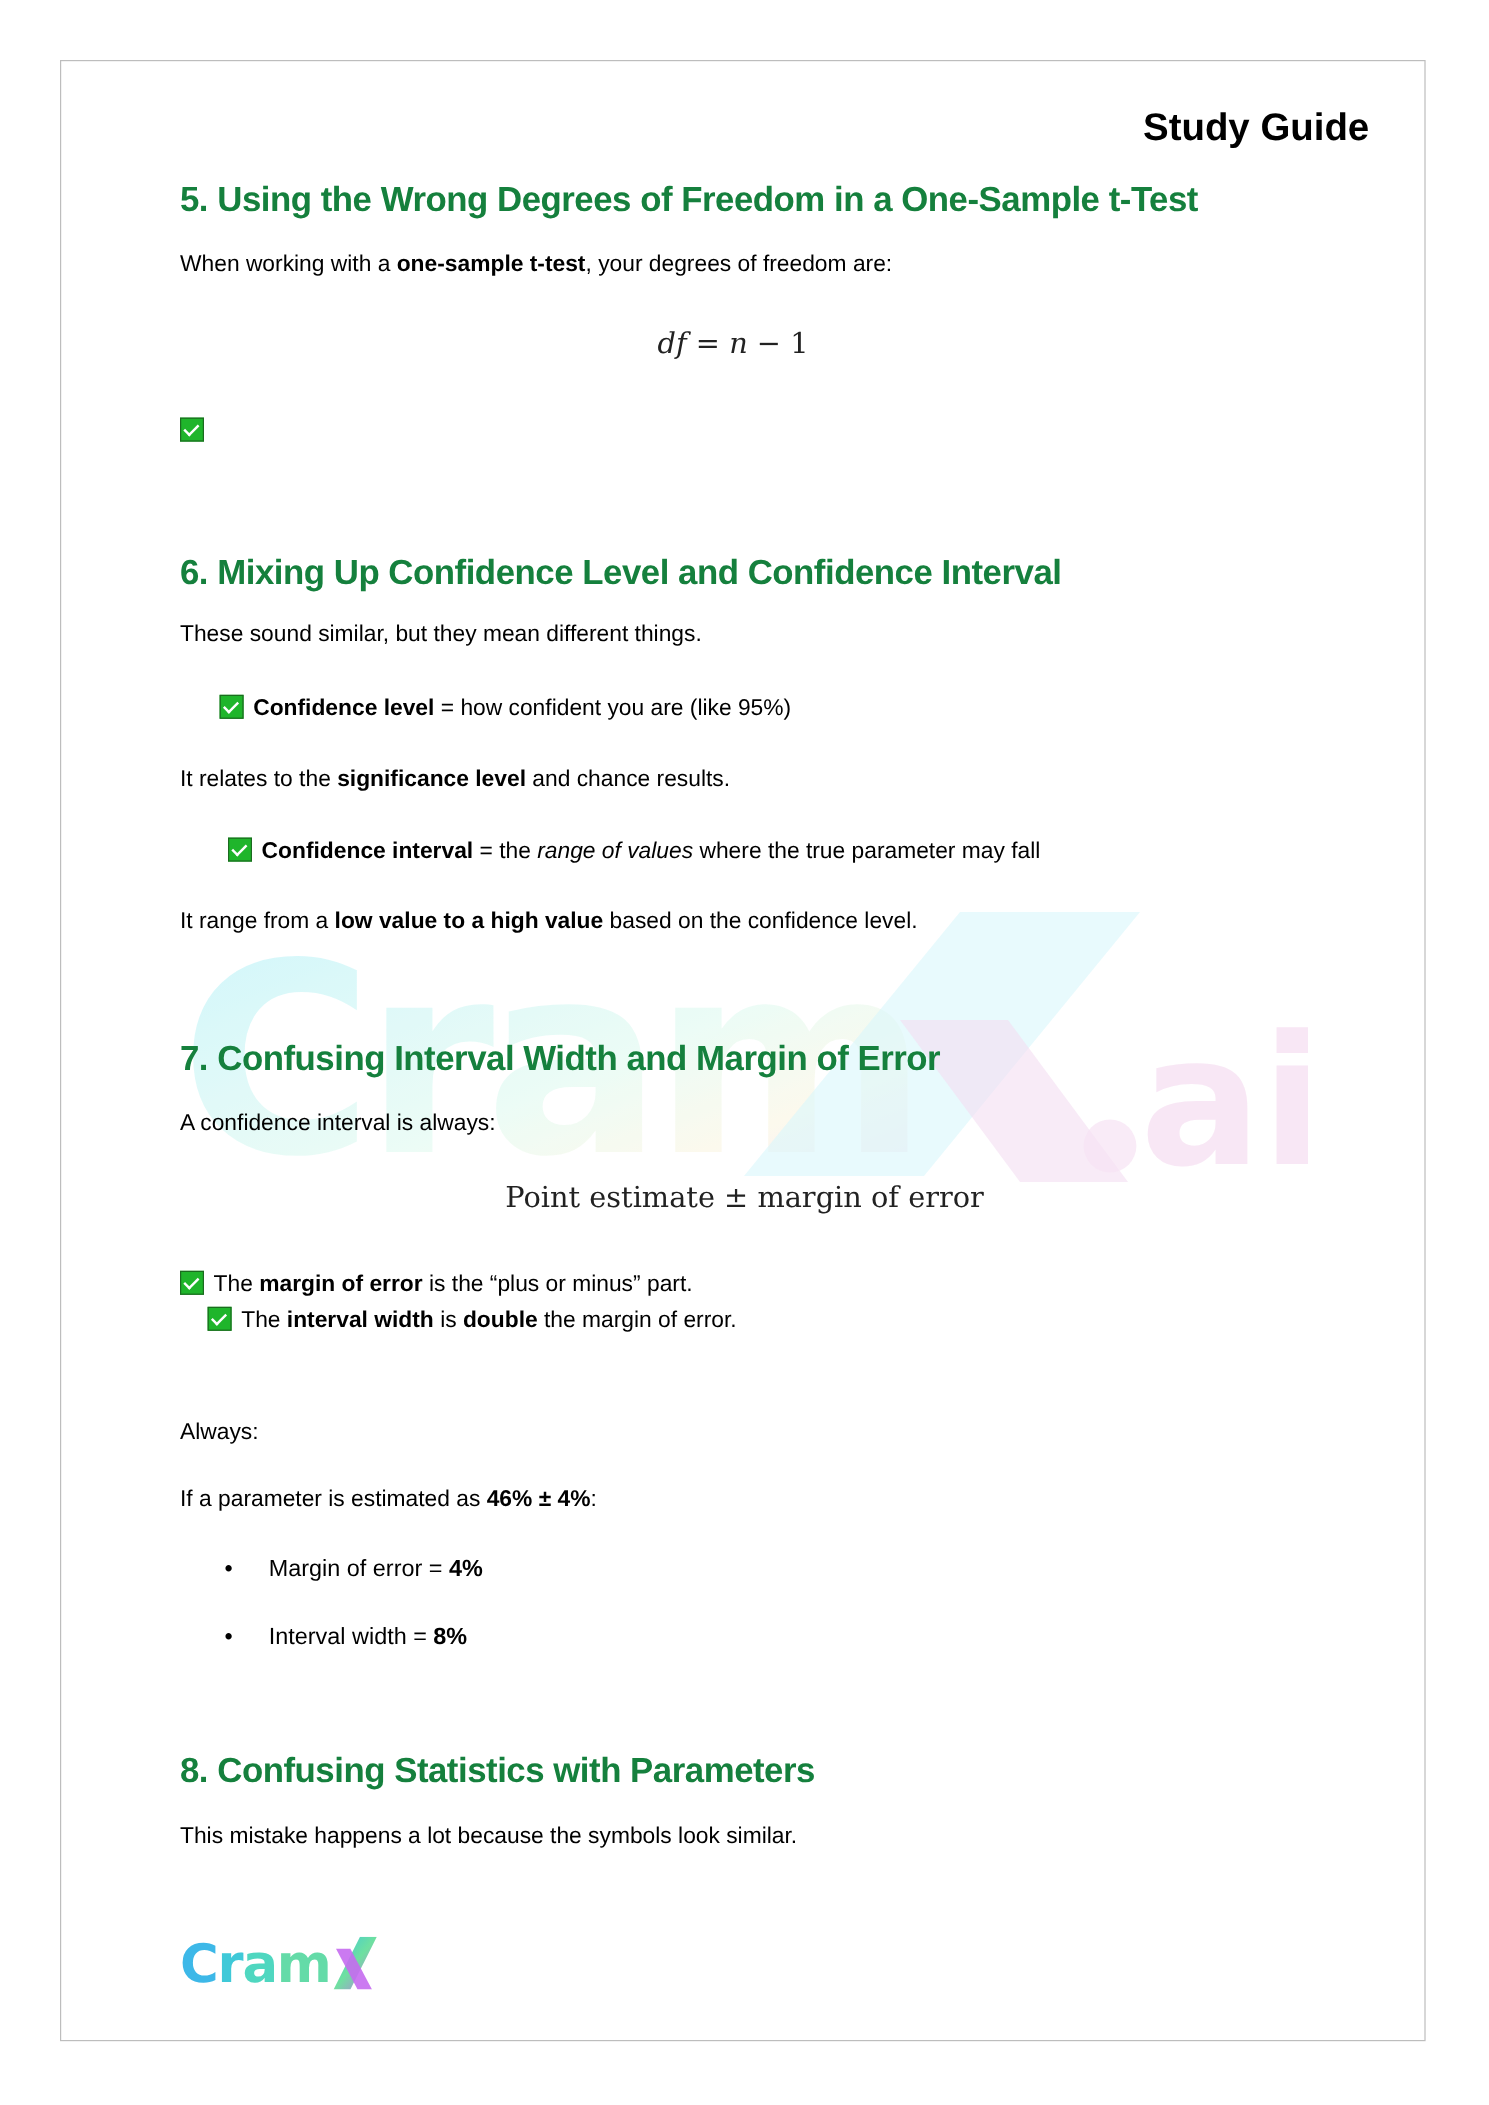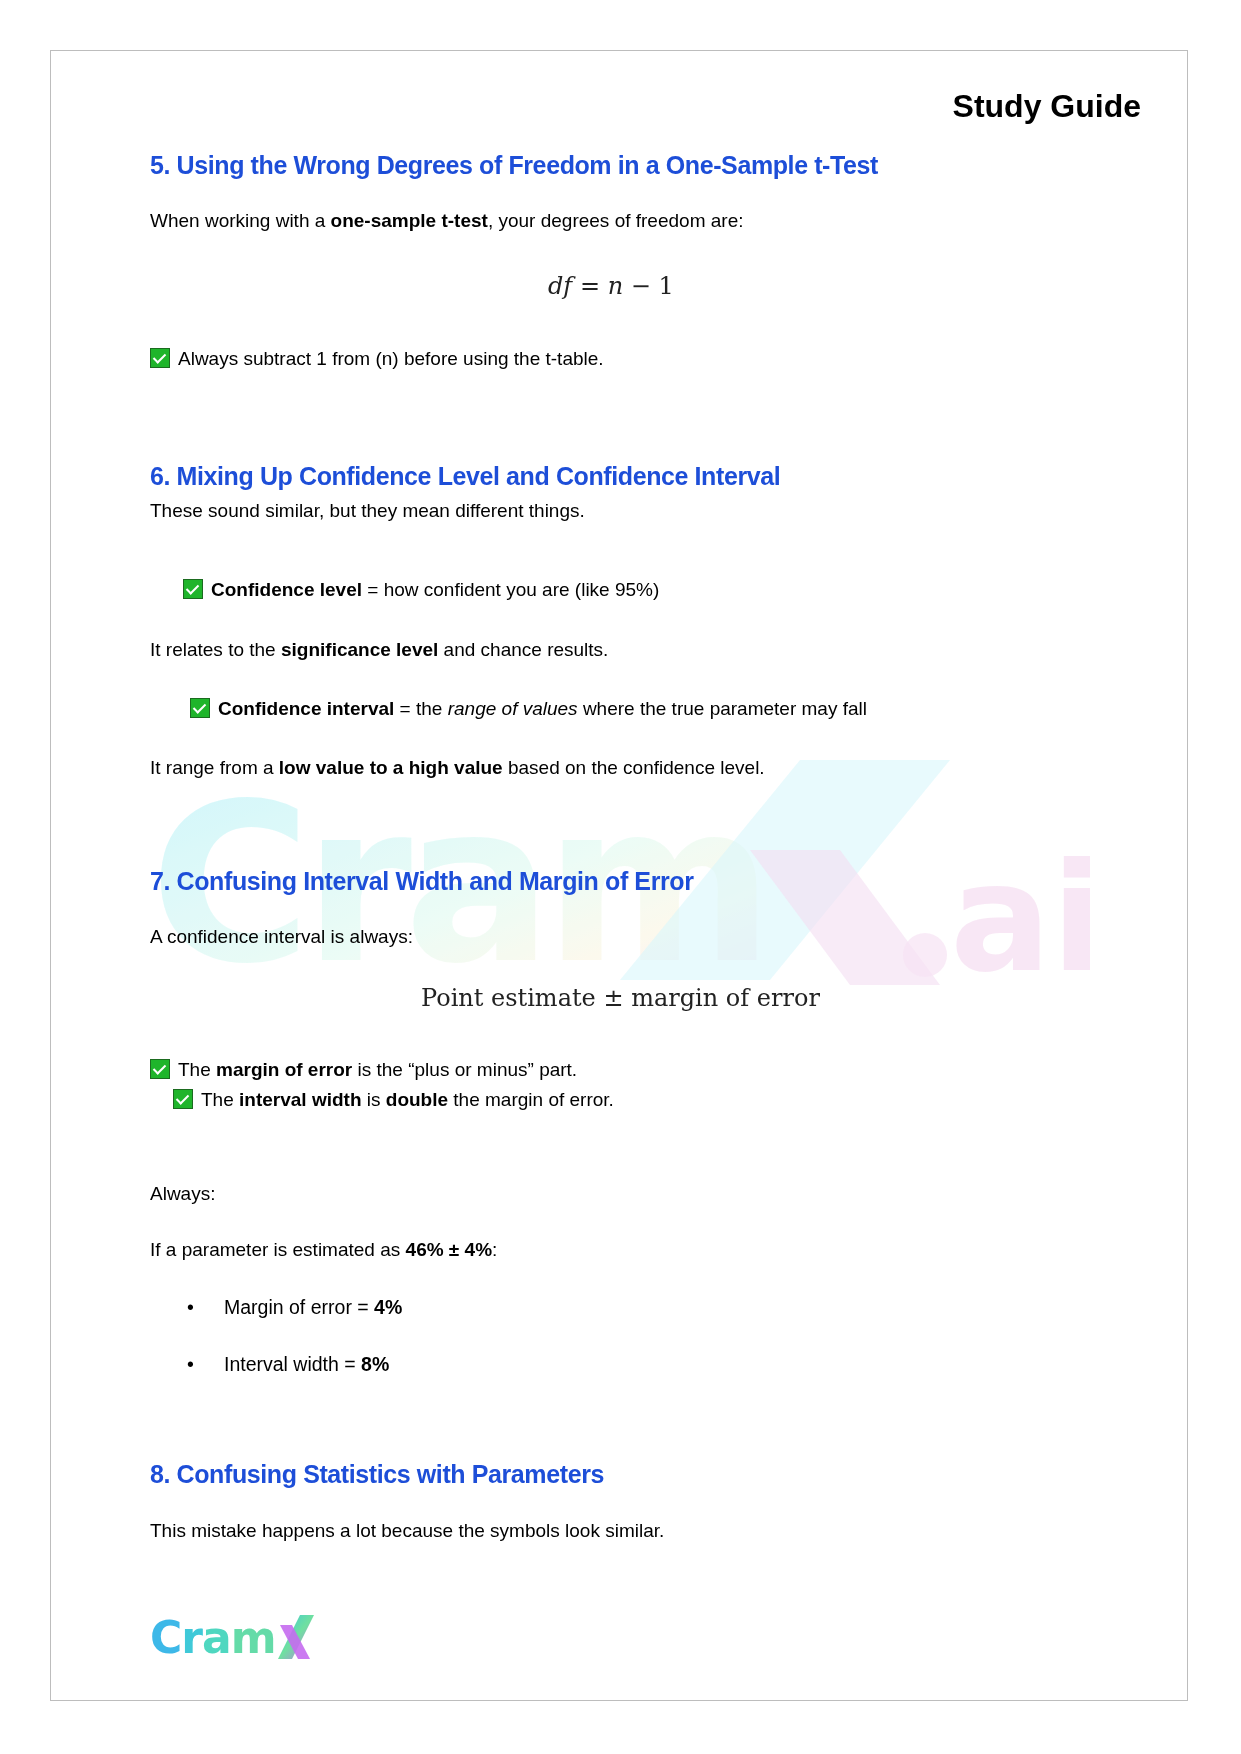--- a/index.html
+++ b/index.html
@@ -2,21 +2,21 @@
 <html><head>
 <meta charset="utf-8">
 <style>
   html, body { margin: 0; padding: 0; background: #ffffff; }
   body { width: 1241px; height: 1754px; position: relative; overflow: hidden;
          font-family: "Liberation Sans", sans-serif; color: #000; }
   .page { position: absolute; left: 50px; top: 50px; width: 1138px; height: 1651px;
           border: 1.5px solid #bdbdbd; box-sizing: border-box; background: #fff; }
   .abs { position: absolute; white-space: nowrap; }
   .header-title { left: 0; right: 100px; top: 88px; text-align: right; font-size: 32px; font-weight: bold; position:absolute; }
-  .h2 { font-family: "Liberation Sans", sans-serif; color: #1d4ed8; font-weight: bold; font-size: 25px; letter-spacing: -0.4px; left: 150px; }
+  .h2 { font-family: "Liberation Sans", sans-serif; color: #15803d; font-weight: bold; font-size: 29px; letter-spacing: -0.4px; left: 150px; }
   .p { font-size: 19px; left: 150px; }
   .eq { font-family: "DejaVu Serif", serif; font-size: 24px; color: #222; }
   .eq i { font-style: italic; }
   .check { display: inline-block; width: 20px; height: 20px; background: #1fb52b; border: 1.5px solid #1b6b1f;
            box-sizing: border-box; vertical-align: -3px; margin-right: 8px; position: relative; }
   .check::after { content: ""; position: absolute; left: 5px; top: 2px; width: 5px; height: 10px;
                   border: solid #fff; border-width: 0 2px 2px 0; transform: rotate(45deg); }
   .bullet { left: 187px; font-size: 19.5px; }
   .bullet-text { left: 224px; font-size: 19.5px; }
   .watermark { position: absolute; left: 150px; top: 760px; pointer-events: none; z-index: 0; }
@@ -53,25 +53,25 @@
   <div class="header-title">Study Guide</div>
 
   <div class="abs h2" style="top:151px;">5. Using the Wrong Degrees of Freedom in a One-Sample t-Test</div>
   <div class="abs p" style="top:210px;">
     <span>When working with a </span><b>one-sample t-test</b><span>, your degrees of freedom are:</span>
   </div>
   <div class="abs eq" style="left:548px; top:272px;">
     <i>df</i><span> = </span><i>n</i><span> − 1</span>
   </div>
   <div class="abs p" style="top:348px;">
-    <span class="check"></span><span>Always subtract 1 from (n) before using the t-table.</span>
+    <span class="check"></span>
   </div>
 
   <div class="abs h2" style="top:462px;">6. Mixing Up Confidence Level and Confidence Interval</div>
-  <div class="abs p" style="top:500px;">These sound similar, but they mean different things.</div>
+  <div class="abs p" style="top:518px;">These sound similar, but they mean different things.</div>
   <div class="abs p" style="top:579px;margin-left:33px;">
     <span class="check"></span><b>Confidence level</b><span> = how confident you are (like 95%)</span>
   </div>
   <div class="abs p" style="top:639px;">
     <span>It relates to the </span><b>significance level</b><span> and chance results.</span>
   </div>
   <div class="abs p" style="top:698px;padding-left:40px;">
     <span class="check"></span><b>Confidence interval</b><span> = the </span><i>range of values</i><span> where the true parameter may fall</span>
   </div>
   <div class="abs p" style="top:757px;">

